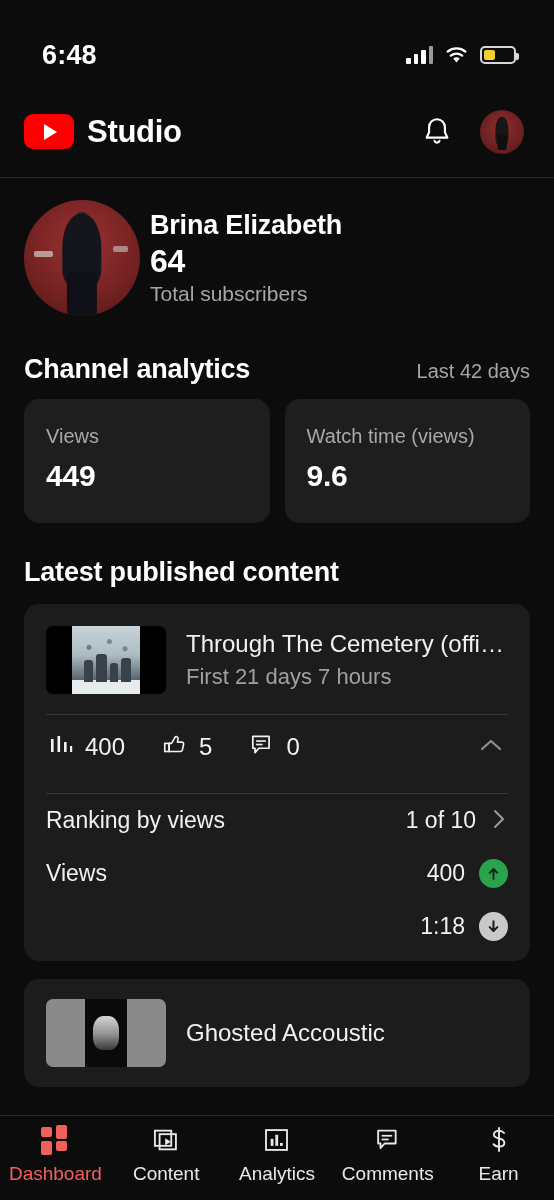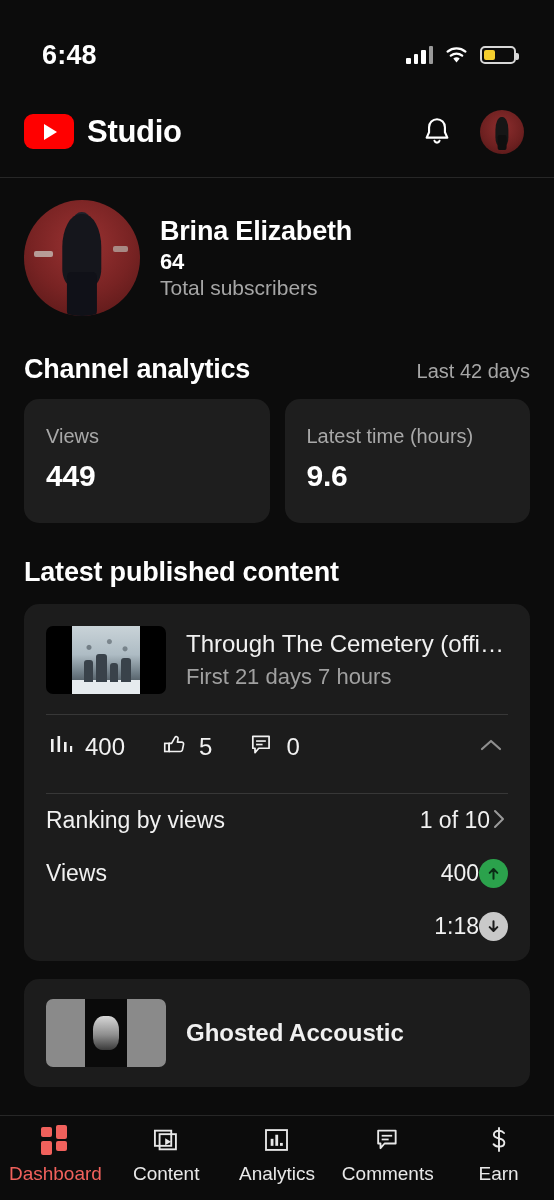--- a/index.html
+++ b/index.html
@@ -68,21 +68,21 @@
   .avatar-sm::after {
     content:""; position:absolute; left:50%; top:58%;
     transform:translateX(-50%);
     width:20%; height:34%; background:#0f0f0f; border-radius:20%;
   }
 
   
   .content { padding:0 24px; }
 
   .channel {
-    display:flex; align-items:center; gap:20px;
+    display:flex; align-items:center; gap:10px;
     padding:22px 0 18px 0;
   }
   .avatar-lg {
     width:116px; height:116px; border-radius:50%; flex:none;
     background:radial-gradient(circle at 50% 38%, #9a3232 0%, #782323 55%, #521616 100%);
     position:relative; overflow:hidden;
   }
   .avatar-lg .body {
     position:absolute; left:50%; top:12%; transform:translateX(-50%);
     width:34%; height:62%; background:#15161c; border-radius:46% 46% 24% 24%;
@@ -98,21 +98,21 @@
   .avatar-lg .pipe {
     position:absolute; left:9%; top:44%; width:16%; height:5%;
     background:#c9c4bd; border-radius:2px; opacity:.75;
   }
   .avatar-lg .pipe2 {
     position:absolute; right:10%; top:40%; width:13%; height:5%;
     background:#b9b4ad; border-radius:2px; opacity:.7;
   }
   .channel-meta { display:flex; flex-direction:column; gap:2px; }
   .channel-name { color:#fff; font-size:27px; font-weight:700; letter-spacing:-0.2px; }
-  .sub-count { color:#fff; font-size:22px; font-weight:700; line-height:1.15; letter-spacing:-0.3px; }
+  .sub-count { color:#fff; font-size:32px; font-weight:700; line-height:1.15; letter-spacing:-0.3px; }
   .sub-label { color:#a6a6a6; font-size:21px; }
 
   .section-head {
     display:flex; align-items:baseline; justify-content:space-between;
     padding:20px 0 14px 0;
   }
   .section-title { color:#fff; font-size:27px; font-weight:700; letter-spacing:-0.2px; }
   .section-sub { color:#a6a6a6; font-size:20px; }
 
   .stat-row { display:flex; gap:15px; }
@@ -170,35 +170,35 @@
   }
   .stat-item { display:flex; align-items:center; gap:11px; }
   .stat-item .num { color:#f1f1f1; font-size:24px; }
   .chev-up { margin-left:auto; }
 
   .metric-row {
     display:flex; align-items:center; height:53px;
     gap:12px;
   }
   .metric-label { color:#f1f1f1; font-size:23px; }
-  .metric-right { margin-left:auto; display:flex; align-items:center; }
+  .metric-right { margin-left:auto; display:flex; align-items:center; gap:14px; }
   .metric-value { color:#f1f1f1; font-size:23px; }
   .badge { width:29px; height:29px; border-radius:50%; display:flex; align-items:center; justify-content:center; flex:none; }
   .badge.up { background:#2ba24c; }
   .badge.down { background:#c9c9c9; }
   .badge.check { border:2px solid #2ba24c; background:transparent; }
   .info-i {
     width:25px; height:25px; border-radius:50%; border:2px solid #c8c8c8;
     display:flex; align-items:center; justify-content:center;
     color:#c8c8c8; font-size:16px; font-weight:600; font-family:"Liberation Serif", serif;
   }
 
   .video-card2 {
     background:#1c1c1c; border-radius:15px; margin-top:18px;
-    padding:20px 22px; display:flex; gap:20px; align-items:center;font-weight:bold;
+    padding:20px 22px; display:flex; gap:20px; align-items:center;
   }
   .thumb2 {
     width:120px; height:68px; border-radius:7px; flex:none;
     background:#8a8a8a; position:relative; overflow:hidden;
     display:flex; align-items:center; justify-content:center;
   }
   .thumb2 .center {
     width:42px; height:68px; background:#0a0a0a;
     display:flex; align-items:center; justify-content:center;
   }
@@ -294,21 +294,21 @@
     <div class="section-head">
       <div class="section-title">Channel analytics</div>
       <div class="section-sub">Last 42 days</div>
     </div>
     <div class="stat-row">
       <div class="stat-card">
         <div class="stat-label">Views</div>
         <div class="stat-value">449</div>
       </div>
       <div class="stat-card">
-        <div class="stat-label">Latest time (hours)</div>
+        <div class="stat-label">Watch time (views)</div>
         <div class="stat-value">9.6</div>
       </div>
     </div>
 
     <div class="lpc-title">Latest published content</div>
 
     <div class="video-card">
       <div class="video-head">
         <div class="thumb">
           <div class="art">

